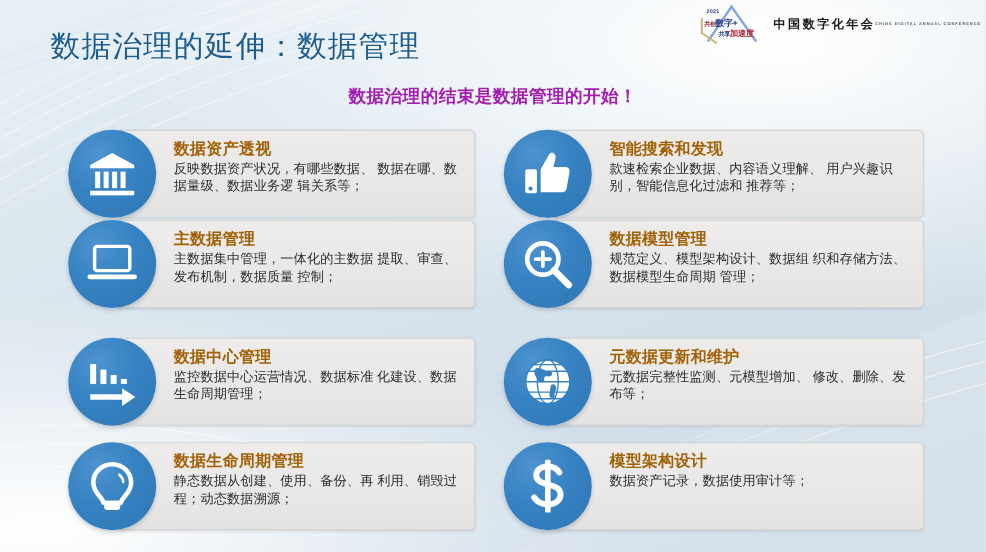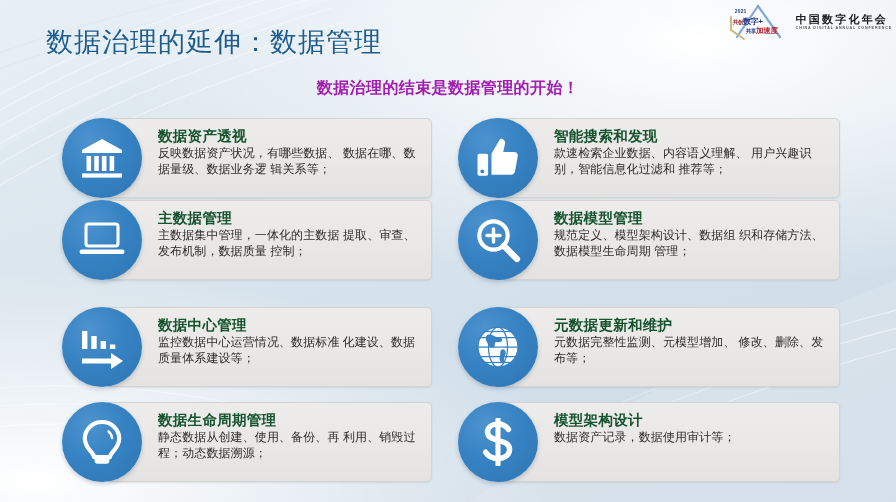--- a/index.html
+++ b/index.html
@@ -41,21 +41,21 @@
   .logo-cn1{
     position:absolute; left:5px; top:13px; font-size:8px; font-weight:700;
     color:#243a86; letter-spacing:-.3px; white-space:nowrap;
   }
   .logo-cn1 em{ font-style:normal; color:#8c1f2a; font-size:5.5px; letter-spacing:-.4px;}
   .logo-cn2{
     position:absolute; left:18px; top:23px; font-size:7.5px; font-weight:700;
     color:#b32430; letter-spacing:-.3px; white-space:nowrap;
   }
   .logo-cn2 em{ font-style:normal; color:#243a86; font-size:5.5px;}
-  .logo-txt{ display:flex; flex-direction:column; justify-content:center; }
+  .logo-txt{ display:flex; flex-direction:row; justify-content:center;align-items:center; }
   .logo-txt .cn{
     font-size:11px; font-weight:700; color:#1a1a1a; letter-spacing:2.2px;
     line-height:12px; white-space:nowrap;
   }
   .logo-txt .en{
     font-size:3.6px; font-weight:700; color:#555; letter-spacing:.9px;
     line-height:6px; white-space:nowrap;
   }
 
   .subtitle{
@@ -79,21 +79,21 @@
     border-radius:50%;
     background:radial-gradient(circle at 34% 28%, #4d93cf 0%, #3682c2 45%, #2f76b4 100%);
     box-shadow:0 2px 4px rgba(40,70,100,.25);
     display:flex; align-items:center; justify-content:center;
   }
   .card .circle svg{ display:block; }
   .card .body{
     position:absolute; left:96px; top:9px; right:12px;
   }
   .card .ctitle{
-    font-size:14.5px; font-weight:700; color:#14532d; letter-spacing:.3px;
+    font-size:14.5px; font-weight:700; color:#a16207; letter-spacing:.3px;
     line-height:18px; margin-bottom:1px;
   }
   .card .cdesc{
     font-size:12px; color:#2c2c2c; line-height:15.5px; letter-spacing:.1px;
   }
 
   
   .c-l{ left:62px; width:370px; }
   .c-r{ left:458px; width:382px; }
   .r1{ top:118px; }
@@ -205,21 +205,21 @@
         <svg width="48" height="44" viewBox="0 0 48 44" fill="#fff">
           <rect x="4" y="6" width="5.4" height="18"></rect>
           <rect x="13.3" y="11" width="5.4" height="13"></rect>
           <rect x="22.6" y="16" width="5.4" height="8"></rect>
           <rect x="31.9" y="19.5" width="5.4" height="4.5"></rect>
           <path d="M4 33.5 L33 33.5 L33 28 L45 36 L33 44 L33 38.5 L4 38.5 Z"></path>
         </svg>
       </div>
       <div class="body">
         <div class="ctitle">数据中心管理</div>
-        <div class="cdesc">监控数据中心运营情况、数据标准 化建设、数据质量体系建设等；</div>
+        <div class="cdesc">监控数据中心运营情况、数据标准 化建设、数据生命周期管理；</div>
       </div>
     </div>
     <div class="card c-l r4">
       <div class="panel"></div>
       <div class="circle">
         <svg width="42" height="46" viewBox="0 0 42 46" fill="none">
           <path d="M21 3 C11.3 3 3.8 10.5 3.8 19.6 c0 6.6 3.6 10.2 6.5 13.4 1.7 1.9 2.6 3.3 2.8 5.1 h15.8 c.2-1.8 1.1-3.2 2.8-5.1 2.9-3.2 6.5-6.8 6.5-13.4 C38.2 10.5 30.7 3 21 3 Z" stroke="#fff" stroke-width="4.2" stroke-linejoin="round"></path>
           <path d="M13.6 38.5 h14.8 v3.2 a3 3 0 0 1-3 3 h-8.8 a3 3 0 0 1-3-3 Z" fill="#fff"></path>
           <path d="M27.5 12.5 a10 10 0 0 1 3.6 6.6" stroke="#fff" stroke-width="2.4" stroke-linecap="round"></path>
         </svg>

